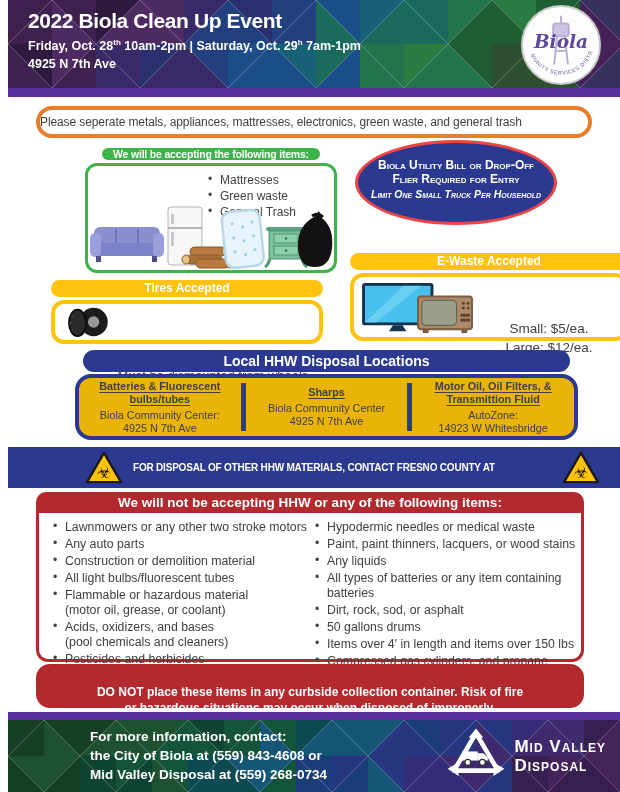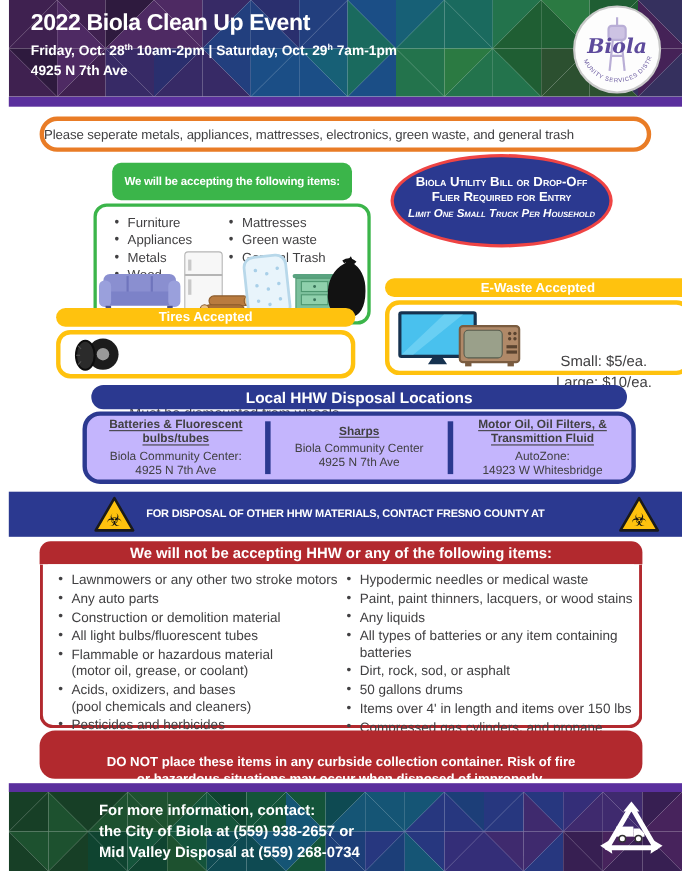--- a/index.html
+++ b/index.html
@@ -24,21 +24,21 @@
   
   .pbar{background:var(--purple-bar);}
 
   
   .notice{left:36px;top:106px;width:548px;height:24px;border:4px solid var(--orange);
           border-radius:20px;text-align:left;line-height:24px;font-size:12px;letter-spacing:-0.1px;}
 
   
   .accepting{left:85px;top:148px;width:252px;}
   .g-head{width:fit-content;margin:0 auto;background:var(--green);color:#fff;font-weight:bold;
-          font-size:10.5px;letter-spacing:-0.2px;padding:11px 11px;border-radius:8px;}
+          font-size:10.5px;letter-spacing:-0.2px;padding:0 11px;border-radius:8px;}
   .g-body{margin-top:3px;height:104px;border:3px solid var(--green);border-radius:12px;
           background:#fff;position:relative;}
   ul.bullets{list-style:none;margin:0;padding:0;}
   ul.bullets li{position:relative;padding-left:12px;margin-bottom:2px;white-space:pre-line;}
   ul.bullets li::before{content:"\2022";position:absolute;left:0;top:-1px;}
   .g-col{position:absolute;top:7px;font-size:12px;}
   .g-col1{left:16px;} .g-col2{left:120px;}
   .g-art{position:absolute;left:2px;bottom:1px;}
 
   
@@ -56,21 +56,21 @@
   .tire-text{position:absolute;left:56px;right:4px;top:4px;text-align:center;font-size:13px;line-height:16px;margin-top:44px;}
   .ewaste{left:350px;top:253px;width:278px;}
   .ewaste .y-body{height:68px;}
   .tv-art{position:absolute;left:6px;top:4px;}
   .ew-prices{position:absolute;left:126px;right:6px;top:14px;text-align:center;font-size:13.5px;line-height:19px;margin-top:28px;}
 
   
   .hhw{left:75px;top:350px;width:503px;}
   .hhw-head{width:calc(100% - 16px);margin:0 auto;height:22px;background:var(--navy);border-radius:11px;
             color:#fff;font-weight:bold;font-size:14px;text-align:center;line-height:22px;}
-  .hhw-body{margin-top:2px;height:66px;border:4px solid var(--navy);border-radius:16px;background:#c4b5fd;
+  .hhw-body{margin-top:2px;height:66px;border:4px solid var(--navy);border-radius:16px;background:#eab308;
             display:flex;align-items:center;box-sizing:border-box;}
   .hhw-col{flex:1;text-align:center;font-size:10.8px;line-height:13px;padding:0 4px;}
   .hhw-col .t{font-weight:bold;text-decoration:underline;text-underline-offset:2px;margin-bottom:3px;}
   .hhw-sep{width:5px;height:48px;background:var(--navy);}
 
   
   .banner{left:8px;top:447px;width:612px;height:41px;background:var(--navy);color:#fff;}
   .banner .txt{position:absolute;left:120px;right:120px;top:0;height:41px;line-height:41px;text-align:center;
                font-weight:bold;font-size:10px;letter-spacing:-0.2px;}
   .bio-l{position:absolute;left:77px;top:4px;} .bio-r{position:absolute;right:20px;top:4px;}
@@ -182,26 +182,20 @@
       </svg>
     </div>
   </div>
   <div class="abs pbar" style="left:8px;top:88px;width:612px;height:9px;"></div>
 
   <div class="abs notice">Please seperate metals, appliances, mattresses, electronics, green waste, and general trash</div>
 
   <div class="abs accepting">
     <div class="g-head">We will be accepting the following items:</div>
     <div class="g-body">
-      <ul class="bullets g-col g-col1">
-          <li>Furniture</li>
-          <li>Appliances</li>
-          <li>Metals</li>
-          <li>Wood</li>
-        </ul>
       <ul class="bullets g-col g-col2">
           <li>Mattresses</li>
           <li>Green waste</li>
           <li>General Trash</li>
         </ul>
       <svg class="g-art" viewBox="0 0 244 66" width="244" height="66">
 
         <g>
           <rect x="4" y="24" width="66" height="20" rx="6" fill="#8a8fd0"></rect>
           <line x1="26" y1="26" x2="26" y2="42" stroke="#6f74bd" stroke-width="2"></line>
@@ -289,21 +283,21 @@
               <circle cx="112" cy="28" r="1.6"></circle>
             <rect x="104" y="34" width="10" height="3"></rect>
             <rect x="104" y="39" width="10" height="3"></rect>
           </g>
           <rect x="65" y="50" width="6" height="4" fill="#7a5c40"></rect>
           <rect x="105" y="50" width="6" height="4" fill="#7a5c40"></rect>
         </g>
       </svg>
       <div class="ew-prices">
         <div>Small: $5/ea.</div>
-        <div>Large: $10/ea.</div>
+        <div>Large: $12/ea.</div>
       </div>
     </div>
   </div>
 
   <div class="abs tires">
     <div class="y-head">Tires Accepted</div>
     <div class="y-body">
       <svg viewBox="0 0 46 36" width="44" height="34" style="position:absolute;left:10px;top:1px;">
         <circle cx="30" cy="18" r="15" fill="#1c1c1c"></circle>
         <circle cx="30" cy="18" r="6" fill="#9a9a9a"></circle>
@@ -454,30 +448,34 @@
         <polygon points="504,36 504,72 468,72" fill="#27377f"></polygon>
         <polygon points="504,36 540,36 540,72" fill="#371f52"></polygon>
         <polygon points="504,36 540,72 504,72" fill="#371f52"></polygon>
         <polygon points="540,36 576,36 540,72" fill="#47235c"></polygon>
         <polygon points="576,36 576,72 540,72" fill="#371f52"></polygon>
         <polygon points="576,36 612,36 612,72" fill="#47235c"></polygon>
         <polygon points="576,36 612,72 576,72" fill="#371f52"></polygon>
       </svg>
     <div class="ftr-text">
       <div>For more information, contact:</div>
-      <div>the City of Biola at (559) 938-2657 or</div>
+      <div>the City of Biola at (559) 843-4608 or</div>
       <div>Mid Valley Disposal at (559) 268-0734</div>
     </div>
     <div class="brand">
       <svg viewBox="0 0 70 60" width="64" height="56">
         <path d="M35 5 L59 46 L11 46 Z" fill="none" stroke="#ffffff" stroke-width="5" stroke-linejoin="round"></path>
         <polygon points="35,0 43,10 27,10" fill="#ffffff"></polygon>
         <polygon points="66,44 54,52 56,38" fill="#ffffff"></polygon>
         <polygon points="4,44 16,52 14,38" fill="#ffffff"></polygon>
         <rect x="20" y="25" width="17" height="10" fill="#ffffff"></rect>
         <path d="M37 27 h6 l5 5 v3 h-11 z" fill="#ffffff"></path>
         <circle cx="26" cy="37" r="3.2" fill="#ffffff" stroke="#333" stroke-width="1.4"></circle>
         <circle cx="42" cy="37" r="3.2" fill="#ffffff" stroke="#333" stroke-width="1.4"></circle>
       </svg>
+      <div class="brand-name">
+        <div>Mid Valley</div>
+        <div>Disposal</div>
+      </div>
     </div>
   </div>
 
 </div>
 
 </body></html>

